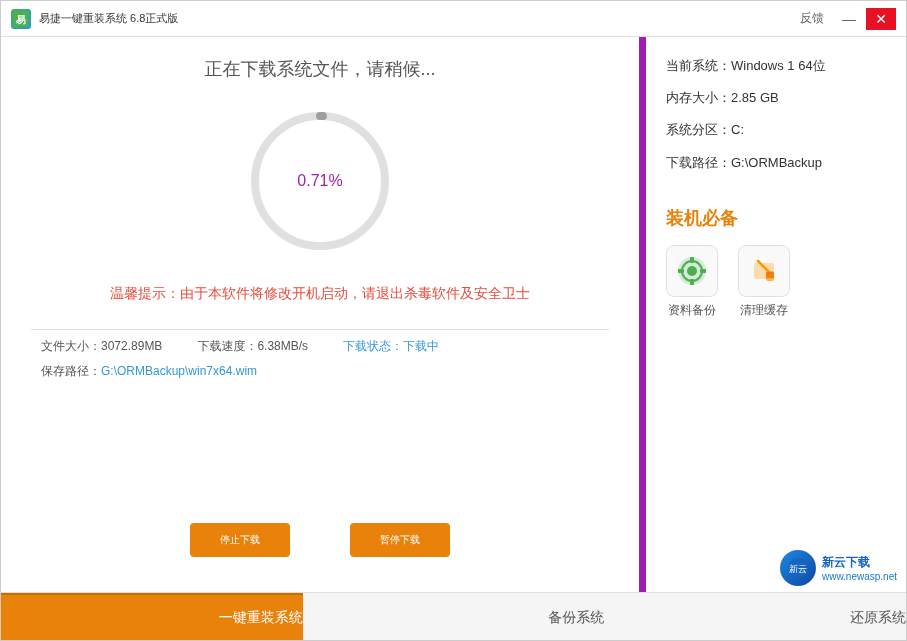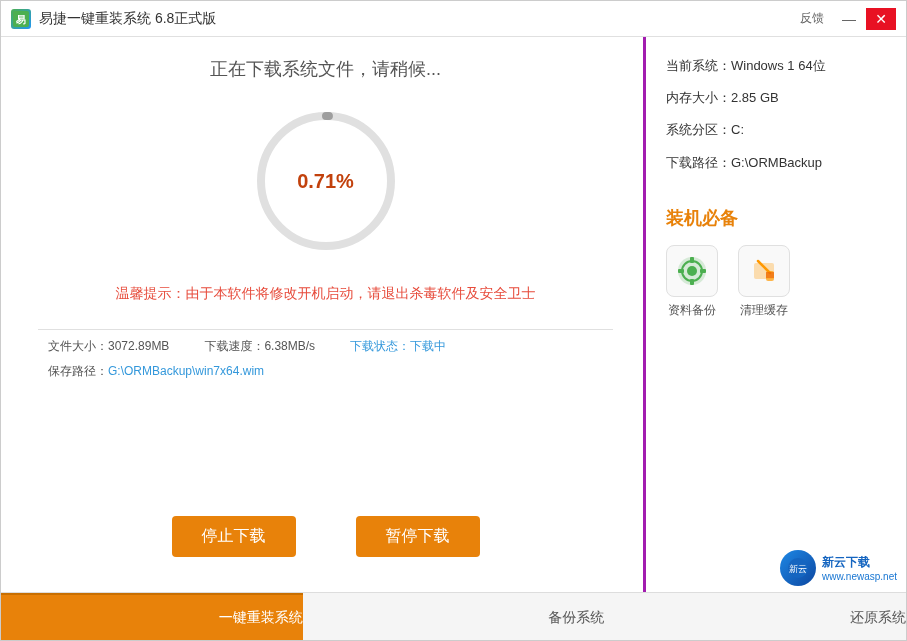--- a/index.html
+++ b/index.html
@@ -37,21 +37,21 @@
       background: linear-gradient(135deg, #4caf50, #2196f3);
       border-radius: 3px;
       display: flex;
       align-items: center;
       justify-content: center;
       font-size: 10px;
       color: white;
       font-weight: bold;
     }
     .title-bar-title {
-      font-size: 14px;
+      font-size: 11px;
       color: #333;
       flex: 1;
     }
     .title-bar-feedback {
       font-size: 12px;
       color: #666;
       margin-right: 10px;
       cursor: pointer;
     }
     .title-bar-controls {
@@ -76,25 +76,24 @@
     .main-content {
       flex: 1;
       display: flex;
       overflow: hidden;
     }
 
     
     .left-panel {
       flex: 1;
       padding: 20px 30px;
-      border-right: 3px solid #a21caf;
+      border-right: 7px solid #a21caf;
       display: flex;
       flex-direction: column;
       align-items: center;
-      margin-left: 7px;
     }
 
     .download-status-text {
       font-size: 18px;
       color: #555;
       margin-bottom: 20px;
       text-align: center;
     }
 
     
@@ -122,23 +121,23 @@
       transition: stroke-dashoffset 0.3s;
     }
     .circle-inner {
       position: absolute;
       top: 50%;
       left: 50%;
       transform: translate(-50%, -50%);
       text-align: center;
     }
     .circle-percent {
-      font-size: 20px;
-      color: #c2410c;
-      font-weight: bold;
+      font-size: 16px;
+      color: #a21caf;
+      font-weight: normal;
     }
 
     
     .warning-text {
       color: #e74c3c;
       font-size: 14px;
       text-align: center;
       line-height: 1.8;
       margin-bottom: 15px;
     }
@@ -177,21 +176,21 @@
       margin-top: auto;
       display: flex;
       justify-content: center;
       gap: 60px;
       padding: 15px 0;
     }
     .action-btn {
       padding: 10px 30px;
       border: none;
       border-radius: 4px;
-      font-size: 16px;
+      font-size: 10px;
       cursor: pointer;
       color: white;
       font-family: Liberation Mono, monospace;
     }
     .btn-stop {
       background: #e8820a;
     }
     .btn-pause {
       background: #e8820a;
     }

